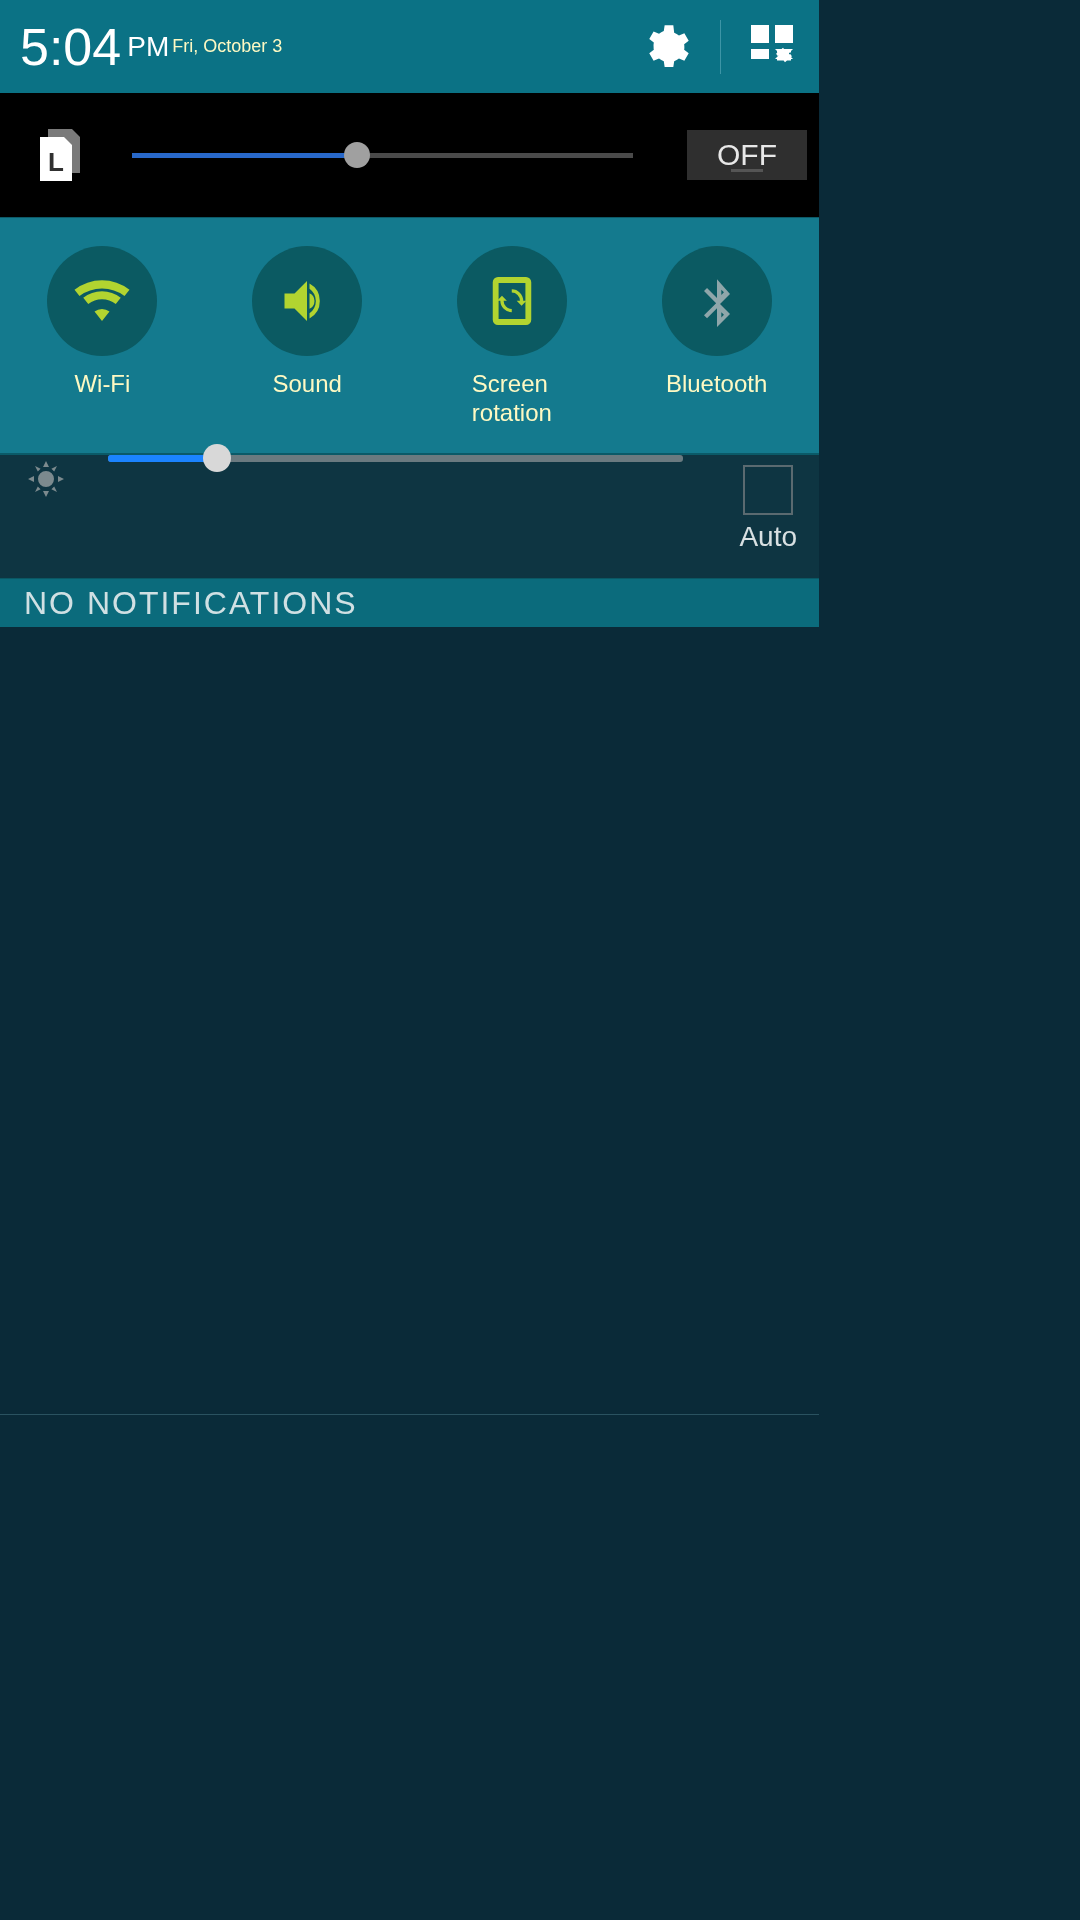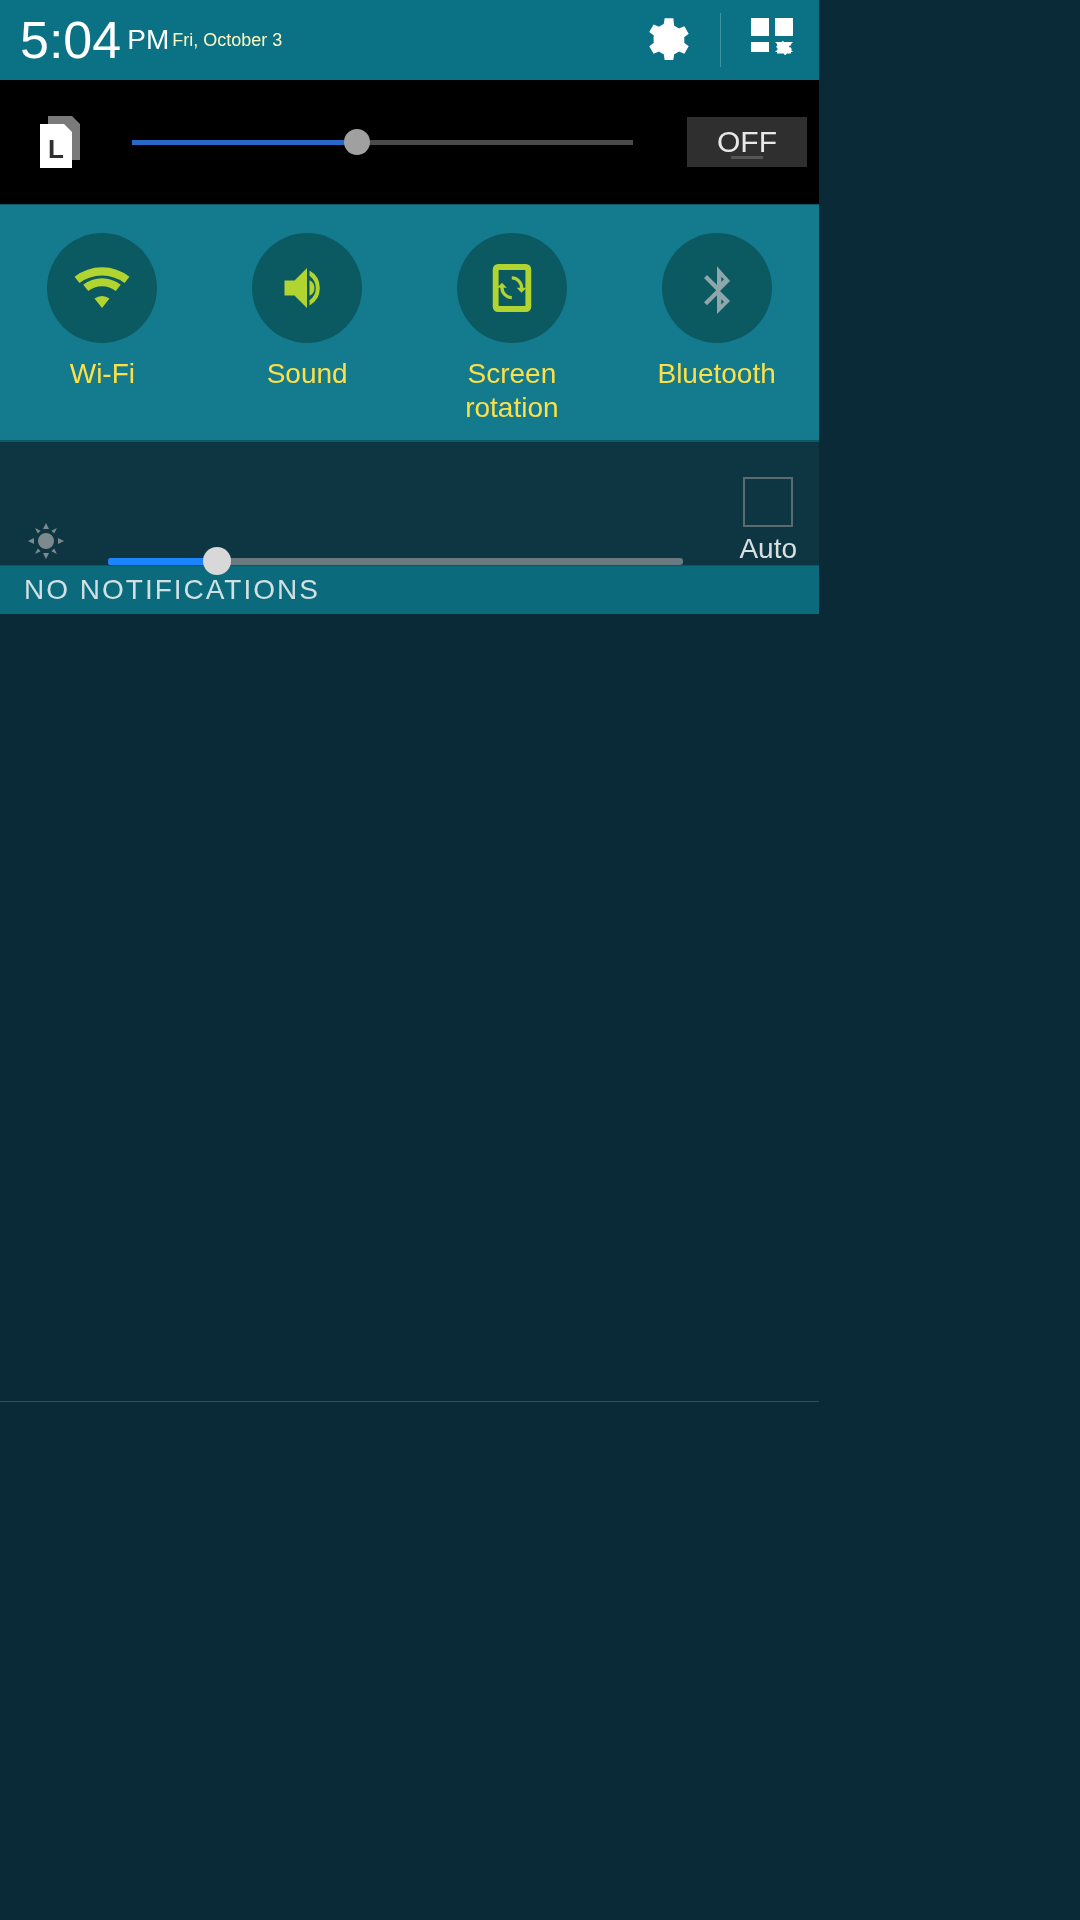--- a/index.html
+++ b/index.html
@@ -1,51 +1,51 @@
 <!DOCTYPE html>
 <html><head>
   <meta charset="utf-8">
   <style>
     * { margin: 0; padding: 0; box-sizing: border-box; }
     html, body { width: 819px; height: 1456px; font-family: sans-serif; background: #0a2a38; overflow: hidden; }
 
-    .header { background: #0b7285; height: 80px; display: flex; align-items: center; padding: 0 20px; color: #e0e0e0; }
+    .header { background: #0b7285; height: 93px; display: flex; align-items: center; padding: 0 20px; color: #e0e0e0; }
     .time { font-size: 52px; font-weight: 300; color: #ffffff; }
     .ampm { font-size: 28px; margin-left: 6px; color: #ffffff; }
     .date { font-size: 18px; margin-left: 3px; color: #fef9c3; }
     .header-spacer { flex: 1; }
     .gear-icon-large { width: 52px; height: 52px; margin-right: 30px; cursor: pointer; }
     .header-divider { width: 1px; height: 54px; background: #3d95a6; margin-right: 26px; }
     .grid-icon { width: 52px; height: 52px; cursor: pointer; }
 
     .black-bar { background: #000000; height: 124px; display: flex; align-items: center; padding: 0 12px; }
     .sim-icon { width: 50px; height: 60px; margin-left: 22px; margin-right: 48px; position: relative; }
     .slider1-wrap { flex: 1; position: relative; margin-right: 54px; }
     .slider1-track { height: 5px; background: #4a4a4a; position: relative; }
     .slider1-fill { position: absolute; left: 0; top: 0; height: 5px; background: #2868c9; width: 45%; }
     .slider1-thumb { position: absolute; width: 26px; height: 26px; border-radius: 50%; background: #a0a0a0; top: -11px; left: 45%; margin-left: -13px; }
     .off-button { background: #2f2f2f; color: #e8e8e8; font-size: 30px; padding: 8px 30px; border: none; cursor: pointer; position: relative; }
     .off-button::after { content: ''; position: absolute; bottom: 8px; left: 50%; margin-left: -16px; width: 32px; height: 3px; background: #555; }
 
     .toggle-row { background: #147a8e; height: 238px; display: flex; justify-content: space-around; align-items: flex-start; padding-top: 28px; border-top: 1px solid #0d5a68; border-bottom: 2px solid #0a5a68; }
     .toggle-item { display: flex; flex-direction: column; align-items: center; width: 160px; cursor: pointer; }
     .circle { width: 110px; height: 110px; border-radius: 50%; background: #0b5a62; display: flex; align-items: center; justify-content: center; margin-bottom: 14px; }
-    .toggle-label { color: #fde047; font-size: 28px; text-align: center; line-height: 1.2; }
+    .toggle-label { color: #fef9c3; font-size: 24px; line-height: 1.2; }
 
-    .brightness-row { background: #0e3542; height: 124px; display: flex; align-items: flex-end; padding: 0 22px; border-bottom: 1px solid #0a5864; }
+    .brightness-row { background: #0e3542; height: 124px; display: flex; align-items: flex-start; padding: 0 22px; border-bottom: 1px solid #0a5864; }
     .sun-icon { width: 48px; height: 48px; margin-right: 38px; }
     .slider2-wrap { flex: 1; position: relative; margin-right: 56px; }
     .slider2-track { height: 7px; background: #6a7a80; position: relative; border-radius: 3px; }
     .slider2-fill { position: absolute; left: 0; top: 0; height: 7px; background: #1b84ff; width: 19%; border-radius: 3px; }
     .slider2-thumb { position: absolute; width: 28px; height: 28px; border-radius: 50%; background: #d8d8d8; top: -11px; left: 19%; margin-left: -14px; }
     .auto-col { display: flex; flex-direction: column; align-items: center; margin-top: 10px; }
     .checkbox { width: 50px; height: 50px; border: 2px solid #5a6a70; margin-bottom: 6px; cursor: pointer; }
     .auto-label { color: #d8e0e2; font-size: 28px; }
 
-    .no-notif { background: #0b6b7c; height: 48px; display: flex; align-items: center; padding-left: 24px; color: #d0e0e3; font-size: 28px; letter-spacing: 2px; }
+    .no-notif { background: #0b6b7c; height: 48px; display: flex; align-items: center; padding-left: 24px; color: #d0e0e3; font-size: 32px; letter-spacing: 2px; }
 
     .notif-body { background: #0a2a38; height: 810px; position: relative; }
     .bottom-divider { position: absolute; bottom: 22px; left: 0; right: 0; height: 1px; background: #2a5260; }
   </style>
 </head>
 <body>
 
 <div class="header">
   <span class="time">5:04</span>
   <span class="ampm">PM</span>

